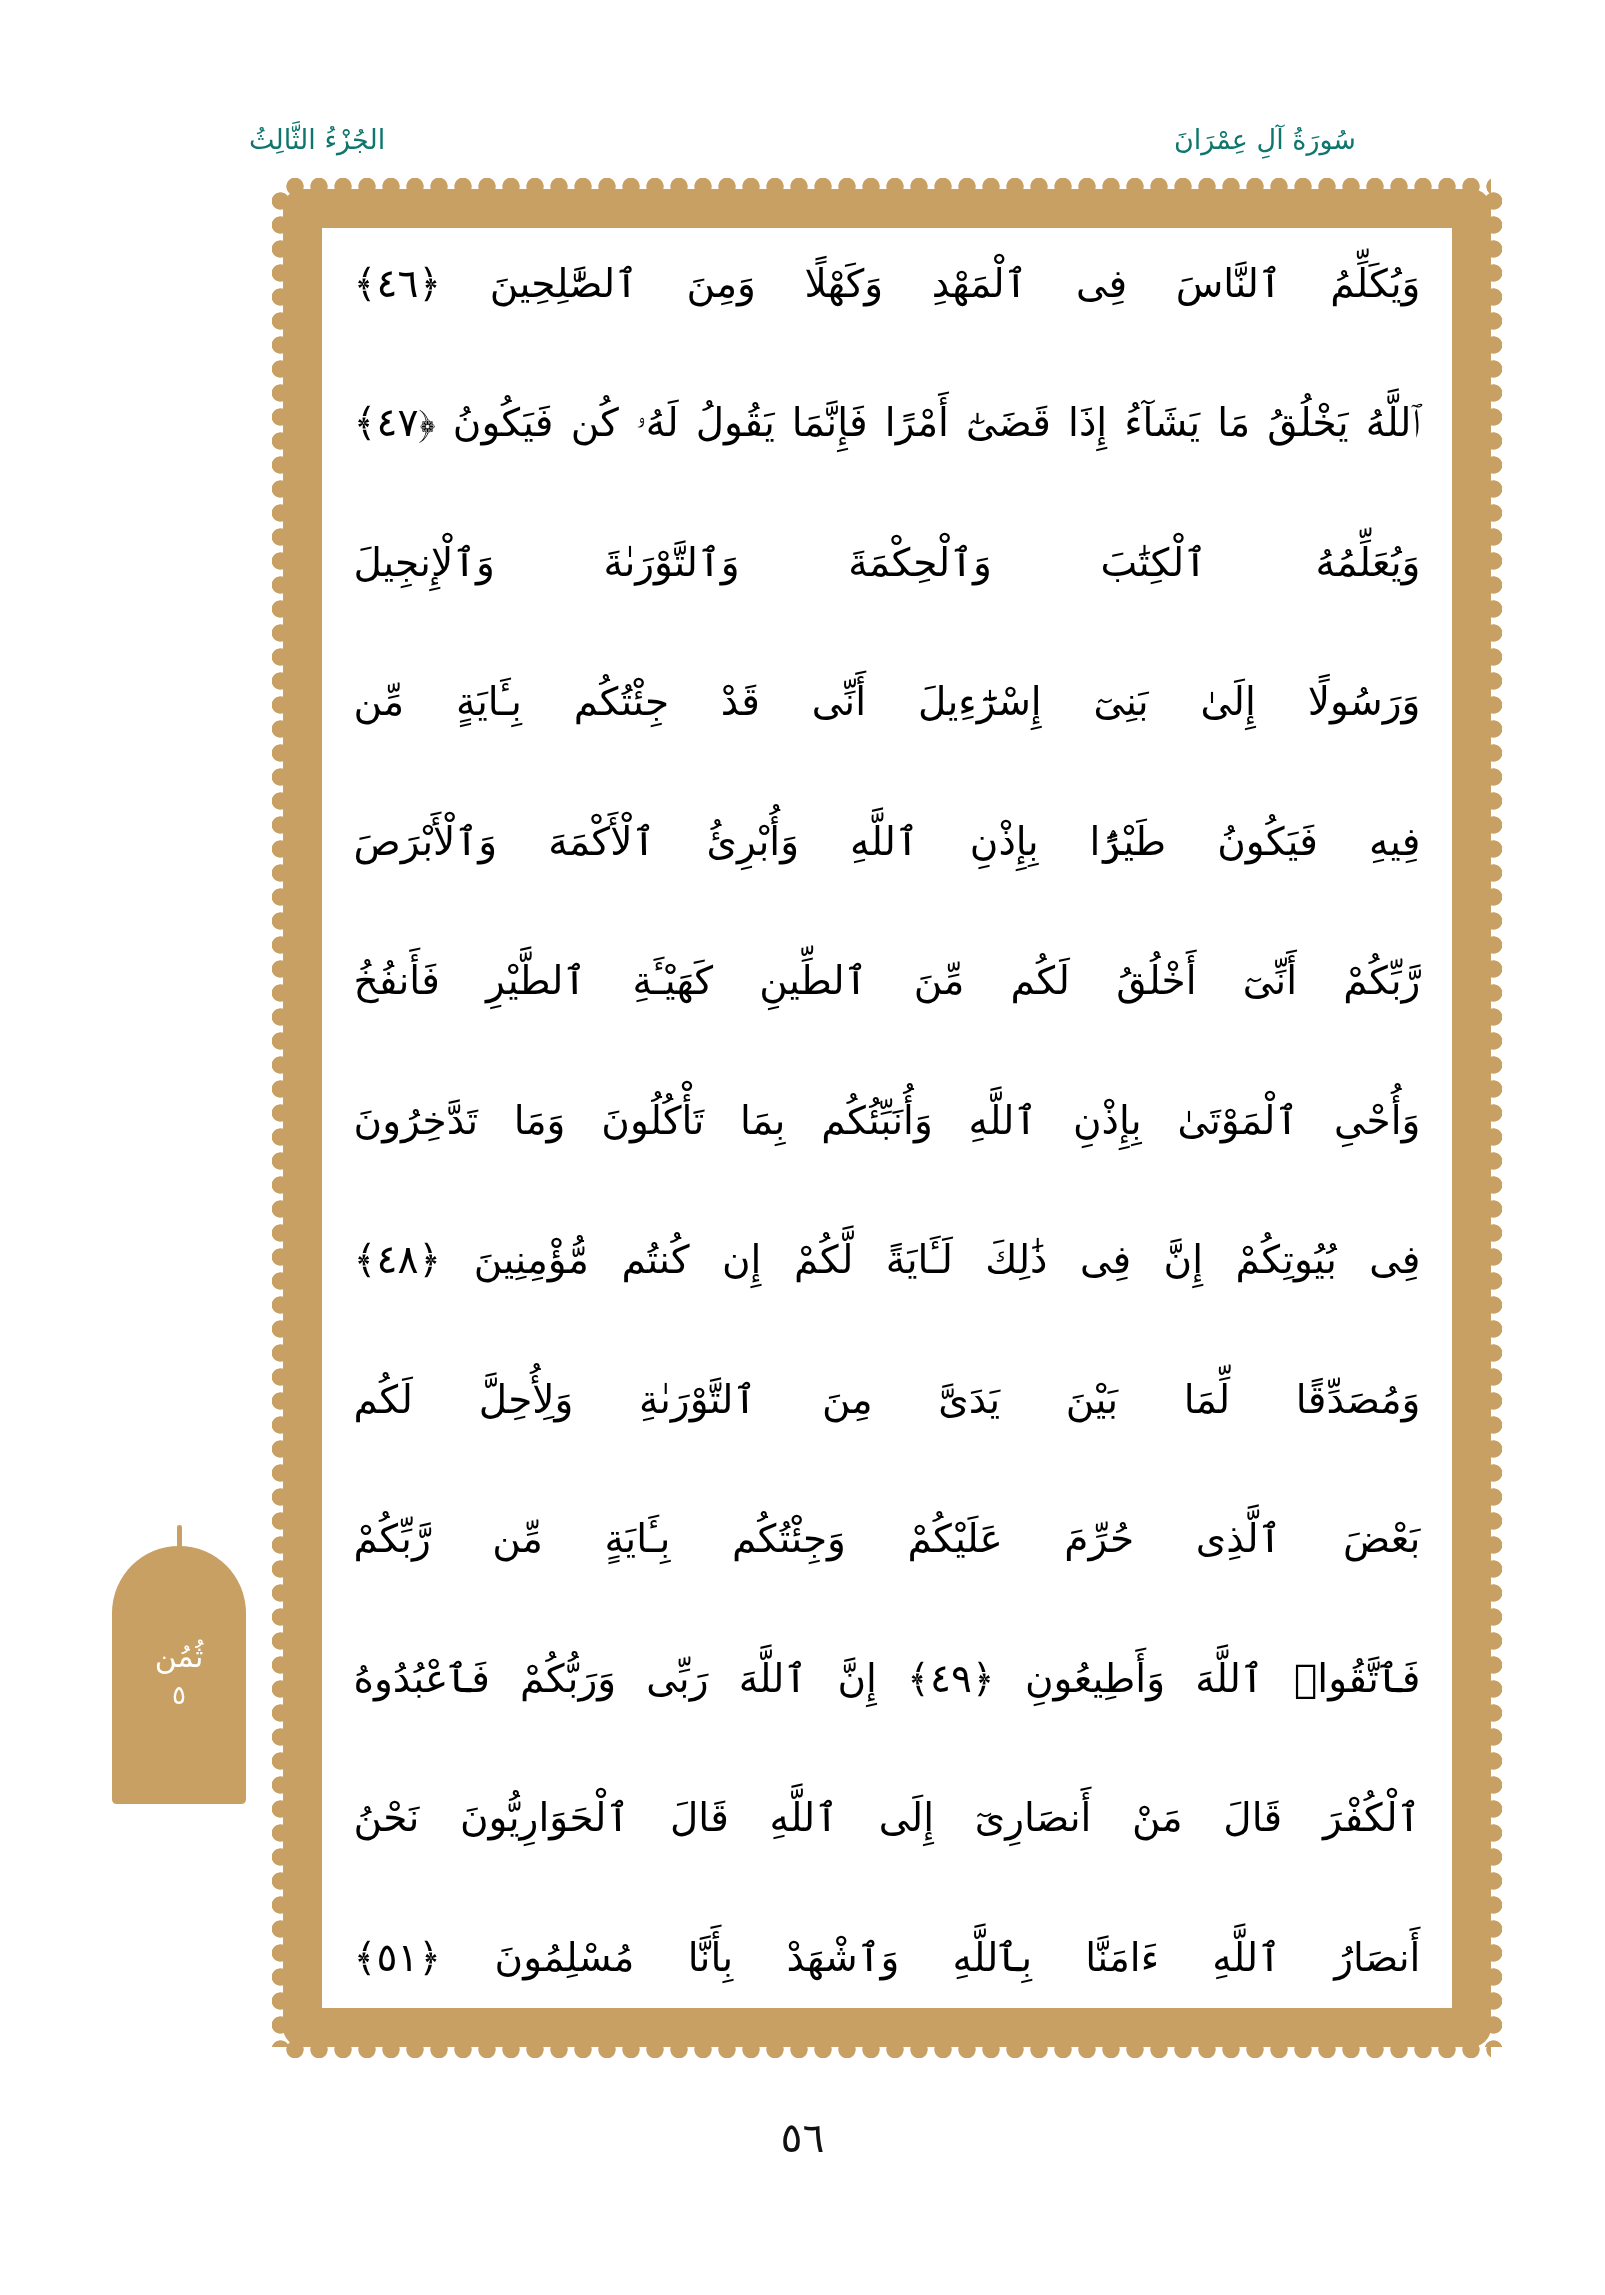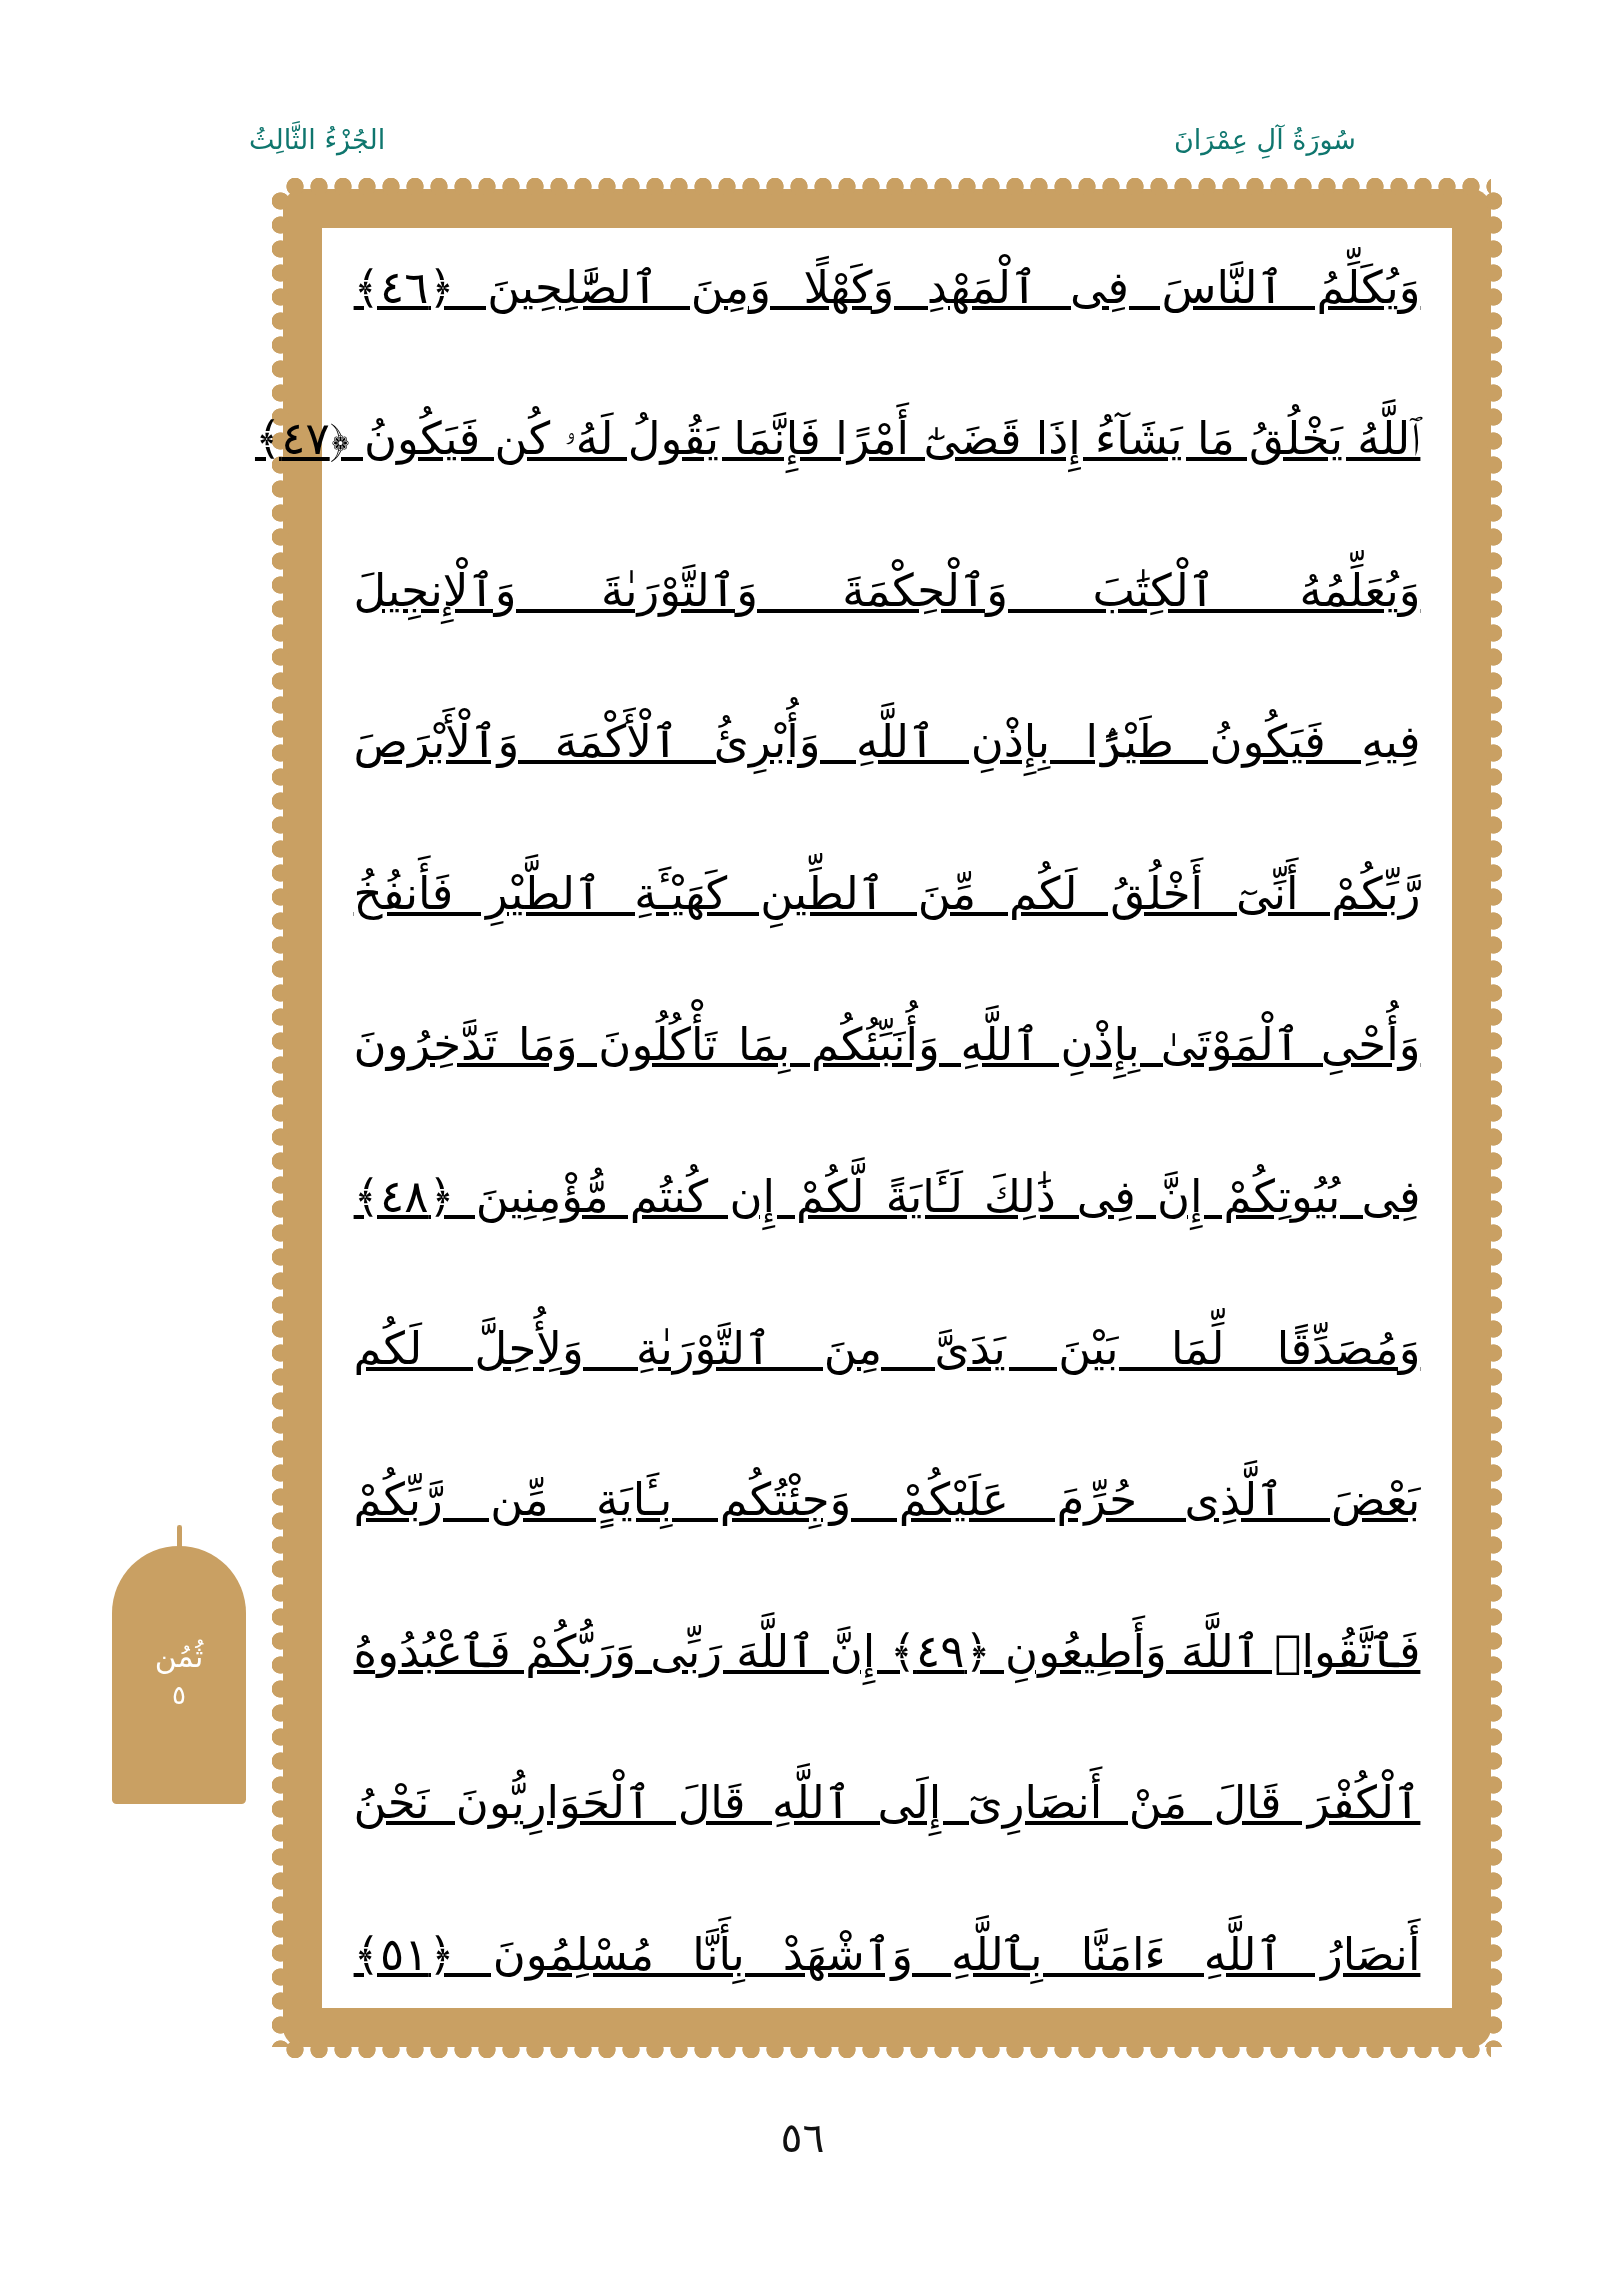--- a/index.html
+++ b/index.html
@@ -97,26 +97,25 @@
     flex-direction: column;
     justify-content: space-between;
     padding: 26px 10.6px 19.6px 10.6px;
     box-sizing: border-box;
   }
   .ayah-line {
     direction: rtl;
     text-align: justify;
     text-align-last: justify;
     font-family: "DejaVu Sans", "Liberation Sans", sans-serif;
-    font-size: 45px;
+    font-size: 39px;
     line-height: 1.15;
     color: #000000;
     white-space: nowrap;
     unicode-bidi: isolate;
-    text-decoration: underline;
   }
 
   
   .side-ornament {
     position: absolute;
     left: 112px;
     top: 1525px;
     width: 156px;
     height: 279px;
   }
@@ -179,20 +178,21 @@
   <div class="frame-scallop-top"></div>
   <div class="frame-scallop-bottom"></div>
   <div class="frame-scallop-left"></div>
   <div class="frame-scallop-right"></div>
 
   <div class="frame-inner">
     <div class="text-block">
       <div class="ayah-line">وَيُكَلِّمُ ٱلنَّاسَ فِى ٱلْمَهْدِ وَكَهْلًا وَمِنَ ٱلصَّٰلِحِينَ ﴿٤٦﴾</div>
       <div class="ayah-line">ٱللَّهُ يَخْلُقُ مَا يَشَآءُ إِذَا قَضَىٰٓ أَمْرًا فَإِنَّمَا يَقُولُ لَهُۥ كُن فَيَكُونُ ﴿٤٧﴾</div>
       <div class="ayah-line">وَيُعَلِّمُهُ ٱلْكِتَٰبَ وَٱلْحِكْمَةَ وَٱلتَّوْرَىٰةَ وَٱلْإِنجِيلَ</div>
+      <div class="ayah-line">وَرَسُولًا إِلَىٰ بَنِىٓ إِسْرَٰٓءِيلَ أَنِّى قَدْ جِئْتُكُم بِـَٔايَةٍ مِّن</div>
       <div class="ayah-line">فِيهِ فَيَكُونُ طَيْرًۢا بِإِذْنِ ٱللَّهِ وَأُبْرِئُ ٱلْأَكْمَهَ وَٱلْأَبْرَصَ</div>
       <div class="ayah-line">رَّبِّكُمْ أَنِّىٓ أَخْلُقُ لَكُم مِّنَ ٱلطِّينِ كَهَيْـَٔةِ ٱلطَّيْرِ فَأَنفُخُ</div>
       <div class="ayah-line">وَأُحْىِ ٱلْمَوْتَىٰ بِإِذْنِ ٱللَّهِ وَأُنَبِّئُكُم بِمَا تَأْكُلُونَ وَمَا تَدَّخِرُونَ</div>
       <div class="ayah-line">فِى بُيُوتِكُمْ إِنَّ فِى ذَٰلِكَ لَـَٔايَةً لَّكُمْ إِن كُنتُم مُّؤْمِنِينَ ﴿٤٨﴾</div>
       <div class="ayah-line">وَمُصَدِّقًا لِّمَا بَيْنَ يَدَىَّ مِنَ ٱلتَّوْرَىٰةِ وَلِأُحِلَّ لَكُم</div>
       <div class="ayah-line">بَعْضَ ٱلَّذِى حُرِّمَ عَلَيْكُمْ وَجِئْتُكُم بِـَٔايَةٍ مِّن رَّبِّكُمْ</div>
       <div class="ayah-line">فَٱتَّقُوا۟ ٱللَّهَ وَأَطِيعُونِ ﴿٤٩﴾ إِنَّ ٱللَّهَ رَبِّى وَرَبُّكُمْ فَٱعْبُدُوهُ</div>
       <div class="ayah-line">ٱلْكُفْرَ قَالَ مَنْ أَنصَارِىٓ إِلَى ٱللَّهِ قَالَ ٱلْحَوَارِيُّونَ نَحْنُ</div>
       <div class="ayah-line">أَنصَارُ ٱللَّهِ ءَامَنَّا بِٱللَّهِ وَٱشْهَدْ بِأَنَّا مُسْلِمُونَ ﴿٥١﴾</div>
     </div>

